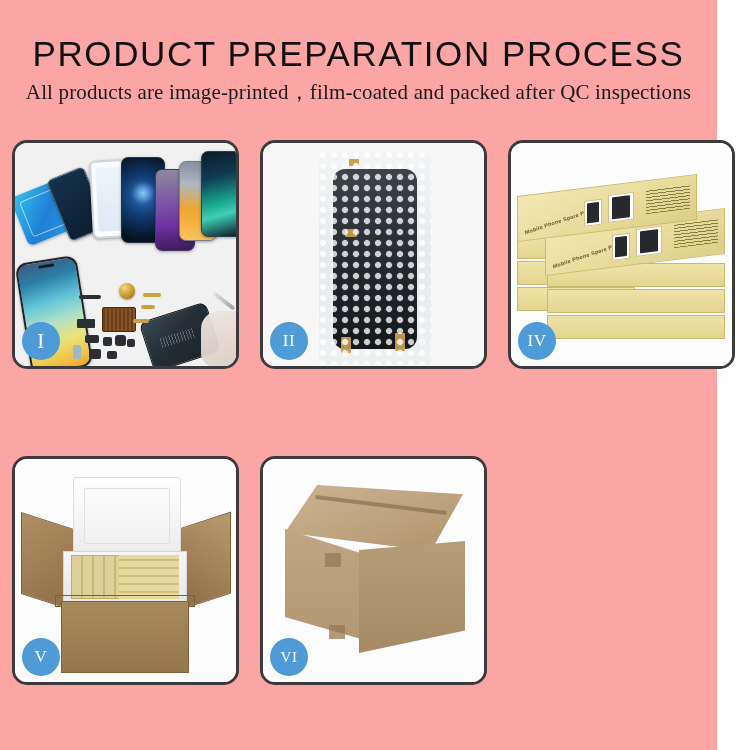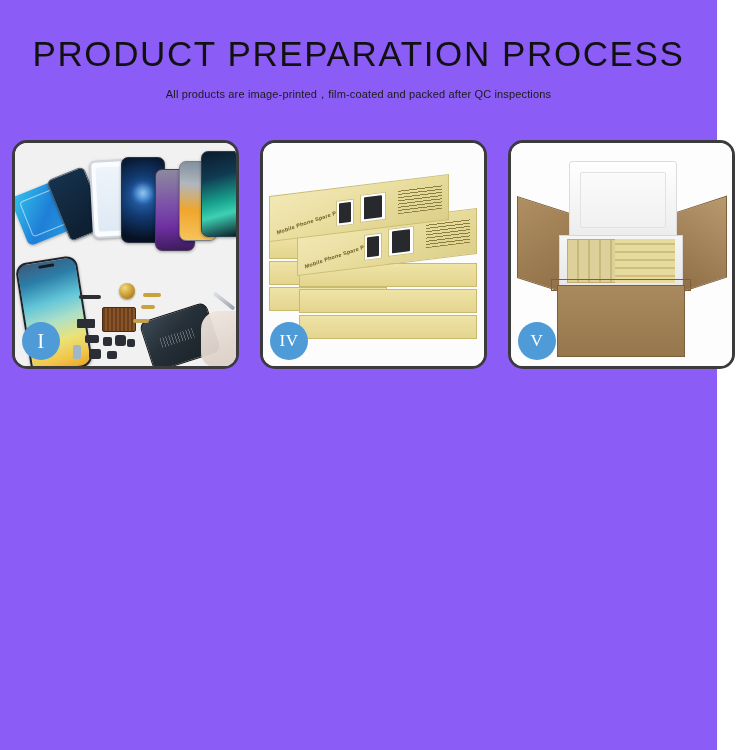--- a/index.html
+++ b/index.html
@@ -2,31 +2,31 @@
 <html><head>
 <meta charset="utf-8">
 <style>
   * { box-sizing: border-box; margin: 0; padding: 0; }
   html, body {
     width: 750px; height: 750px;
     background: #ffffff;
     font-family: "Liberation Sans", sans-serif;
     overflow: hidden;
   }
-  .page { position: relative; width: 717px; height: 750px; background: #8b5cf6; }
+  .page { position: relative; width: 717px; height: 750px; background: #fca5a5; }
 
   
   .header { width: 100%; padding-top: 36px; text-align: center; }
   .title {
     font-size: 35px; font-weight: 400; letter-spacing: 1.6px;
     color: #111; line-height: 1.0; white-space: nowrap;
   }
   .subtitle {
-    margin-top: 16px; font-size: 11px; font-weight: 400;
-    color: #1b1b1b; letter-spacing: 0.15px; white-space: nowrap;
+    margin-top: 7px; font-size: 21px; font-weight: 400;
+    color: #1b1b1b; letter-spacing: 0.15px; white-space: nowrap; font-family: Liberation Serif, serif;
   }
 
   
   .grid {
     position: absolute; left: 12px; top: 140px;
     width: 726px; height: 545px;
     display: grid;
     grid-template-columns: repeat(3, 227px);
     grid-template-rows: repeat(2, 229px);
     column-gap: 21px;
@@ -376,20 +376,33 @@
         <div class="part" style="left:58px;top:202px;width:8px;height:14px;border-radius:2px;background:#9fb7c6;"></div>
         <div class="part" style="left:74px;top:206px;width:12px;height:10px;"></div>
         <div class="part" style="left:92px;top:208px;width:10px;height:8px;"></div>
         <div class="part" style="left:118px;top:176px;width:16px;height:4px;background:#c2a24f;"></div>
         <div class="tool"></div>
         <div class="hand"></div>
       </div>
       <div class="badge">I</div>
     </div>
 
+    <div class="card">
+      <div class="card-photo c2">
+        <div class="bw-bag">
+          <div class="bw-inner"></div>
+          <div class="bw-tape" style="left:30px;top:8px;width:10px;height:7px;"></div>
+          <div class="bw-tape" style="left:26px;top:78px;width:12px;height:8px;"></div>
+          <div class="bw-tape" style="left:22px;top:186px;width:10px;height:16px;"></div>
+          <div class="bw-tape" style="left:76px;top:182px;width:10px;height:18px;"></div>
+          <div class="bw-bubbles"></div>
+        </div>
+      </div>
+      <div class="badge wide">II</div>
+    </div>
 
 
     <div class="card">
       <div class="card-photo c4">
         <div class="stack">
 
           <div class="sb" style="left:0px;top:78px;width:118px;height:24px;"></div>
           <div class="sb" style="left:0px;top:104px;width:118px;height:24px;"></div>
           <div class="sb" style="left:0px;top:130px;width:118px;height:24px;"></div>
           <div class="sb" style="left:30px;top:158px;width:178px;height:24px;"></div>
@@ -429,15 +442,26 @@
         <div class="v-foam-lid"></div>
         <div class="v-foam-body"></div>
         <div class="v-inner"></div>
         <div class="v-inner2"></div>
         <div class="v-front-rim"></div>
         <div class="v-front"></div>
       </div>
       <div class="badge wide">V</div>
     </div>
 
+    <div class="card">
+      <div class="card-photo c6">
+        <div class="k-top"></div>
+        <div class="k-seam"></div>
+        <div class="k-left"></div>
+        <div class="k-right"></div>
+        <div class="k-tape" style="left:62px;top:94px;width:16px;height:14px;"></div>
+        <div class="k-tape" style="left:66px;top:166px;width:16px;height:14px;"></div>
+      </div>
+      <div class="badge xwide">VI</div>
+    </div>
 
   </div>
 </div>
 
 </body></html>

